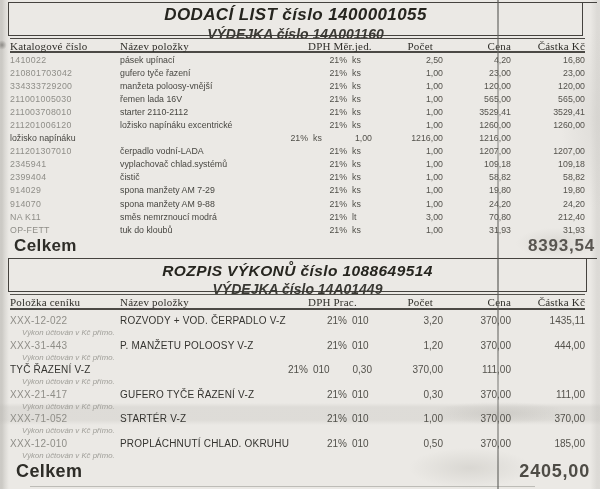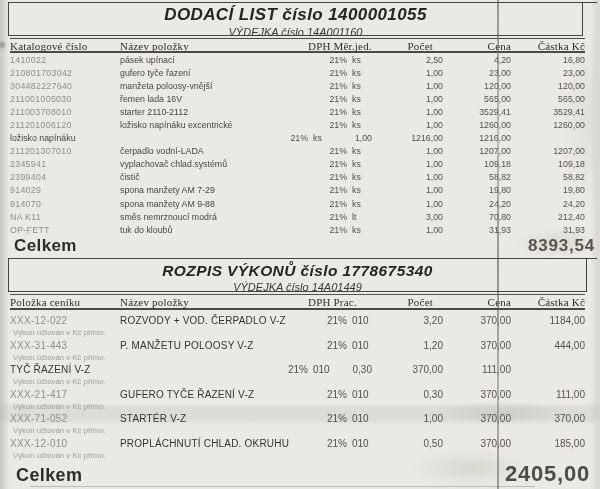--- a/index.html
+++ b/index.html
@@ -22,21 +22,21 @@
   .fold { position:absolute; top:0; width:1.5px; height:489px; z-index:6;
     background:linear-gradient(180deg, rgba(96,96,92,.62), rgba(120,120,116,.40) 28%, rgba(88,88,84,.60) 55%, rgba(112,112,108,.46) 80%, rgba(96,96,92,.58)); }
   .rule { position:absolute; background:#4b4945; }
 
   
   .tbox { position:absolute; left:8px; border:1.4px solid #45433f; text-align:center; background:transparent; }
   .tbox1 { top:2px; width:575px; height:34px; }
   .tbox2 { top:258px; width:579px; height:34px; }
   .doc-title { font-size:17px; font-weight:bold; font-style:italic; letter-spacing:.4px; color:#26251f; margin-top:2px; }
   .tbox2 .doc-title { font-size:15.5px; margin-top:3px; }
-  .doc-sub { font-size:11px; font-weight:normal; font-style:italic; color:#3a3934; margin-top:1px; }
+  .doc-sub { font-size:14px; font-weight:bold; font-style:italic; color:#3a3934; margin-top:1px; }
 
   
   .grid7 { display:grid; grid-template-columns:110px 188px 39px 25px 71px 68px 74px; }
   .thead { position:absolute; left:10px; width:575px; font-size:11px; color:#2f2e29; letter-spacing:.2px;font-family:Liberation Serif, serif; }
   .thead1 { top:38px; height:15px; line-height:14px; border-top:1.4px solid #4b4945; border-bottom:2px solid #4b4945; }
   .thead2 { top:294px; height:16px; line-height:15px; border-top:1.2px solid #55534e; border-bottom:2px solid #4b4945; }
   .h-dph { grid-column:3 / span 2; }
   .h-qty { text-align:right; padding-right:10px; }
   .h-price { text-align:right; }
   .h-amount { text-align:right; }
@@ -50,28 +50,28 @@
   .c-unit { padding-left:5px; color:#504f49; }
   .c-qty, .c-price, .c-amount { text-align:right; color:#54524c; }
 
   
   .total-row { position:absolute; display:flex; justify-content:space-between; align-items:baseline; font-weight:bold;gap:48px; }
   .total1 { left:14px; top:236px; width:581px; }
   .total2 { left:16px; top:461px; width:574px; }
   .total-label { font-size:17px; color:#2e2d28; letter-spacing:.4px; }
   .total2 .total-label { font-size:18px; }
   .total-value { font-size:17px; color:#585550; letter-spacing:.8px; }
-  .total2 .total-value { font-size:22px; color:#4e4c46; }
+  .total2 .total-value { font-size:18px; color:#4e4c46; }
 
   
   .t2-body { position:absolute; left:10px; top:315px; width:575px; }
   .t2-group { height:24.6px; }
   .t2main { height:13px; line-height:12px; font-size:10px; color:#3b3a35; }
   .t2main .c-name { color:#353430; letter-spacing:.2px; }
-  .t2note { height:11.6px; line-height:10px; font-size:7.8px; color:#9e9d97; margin-left:3px; }
+  .t2note { height:11.6px; line-height:10px; font-size:7.8px; color:#9e9d97; margin-left:12px;font-style:italic; }
 
   .bottom-rule { position:absolute; left:30px; top:486px; width:505px; height:1px; background:#bdbcb7; }
   .ext { height:1.4px; top:2px; background:#45433f; }
 </style>
 </head>
 <body>
 
 <div class="page">
 
   <div class="tbox tbox1">
@@ -104,21 +104,21 @@
     <span class="c-cat">210801703042</span>
     <span class="c-name">gufero tyče řazení</span>
     <span class="c-dph">21%</span>
     <span class="c-unit">ks</span>
     <span class="c-qty">1,00</span>
     <span class="c-price">23,00</span>
     <span class="c-amount">23,00</span>
   </div>
 
   <div class="t1row grid7">
-    <span class="c-cat">304482227640</span>
+    <span class="c-cat">334333729200</span>
     <span class="c-name">manžeta poloosy-vnější</span>
     <span class="c-dph">21%</span>
     <span class="c-unit">ks</span>
     <span class="c-qty">1,00</span>
     <span class="c-price">120,00</span>
     <span class="c-amount">120,00</span>
   </div>
 
   <div class="t1row grid7">
     <span class="c-cat">211001005030</span>
@@ -229,21 +229,21 @@
     <span class="c-amount">31,93</span>
   </div>
 </div>
 
   <div class="total-row total1">
     <span class="total-label">Celkem</span>
     <span class="total-value">8393,54</span>
   </div>
 
   <div class="tbox tbox2">
-    <div class="doc-title">ROZPIS VÝKONŮ číslo 1778675340</div>
+    <div class="doc-title">ROZPIS VÝKONŮ číslo 1088649514</div>
     <div class="doc-sub">VÝDEJKA číslo 14A01449</div>
   </div>
   <div class="rule ext" style="left:587px; width:10px; top:258px;"></div>
 
   <div class="thead thead2 grid7">
     <span>Položka ceníku</span>
     <span>Název položky</span>
     <span class="h-dph">DPH Prac.</span>
     <span class="h-qty">Počet</span>
     <span class="h-price">Cena</span>
@@ -252,21 +252,21 @@
 
   <div class="t2-body" id="t2-body">
   <div class="t2-group">
     <div class="t2main grid7">
       <span class="c-cat">XXX-12-022</span>
       <span class="c-name">ROZVODY + VOD. ČERPADLO V-Z</span>
       <span class="c-dph">21%</span>
       <span class="c-unit">010</span>
       <span class="c-qty">3,20</span>
       <span class="c-price">370,00</span>
-      <span class="c-amount">1184,00</span>
+      <span class="c-amount">1435,11</span>
     </div>
     <div class="t2note">Výkon účtován v Kč přímo.</div>
   </div>
 
   <div class="t2-group">
     <div class="t2main grid7">
       <span class="c-cat">XXX-31-443</span>
       <span class="c-name">P. MANŽETU POLOOSY V-Z</span>
       <span class="c-dph">21%</span>
       <span class="c-unit">010</span>

